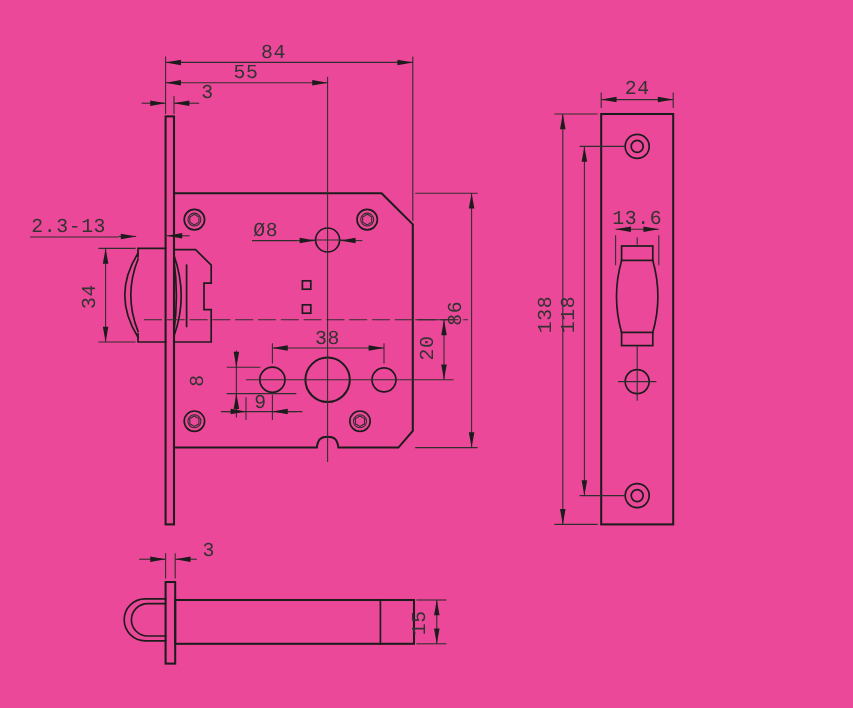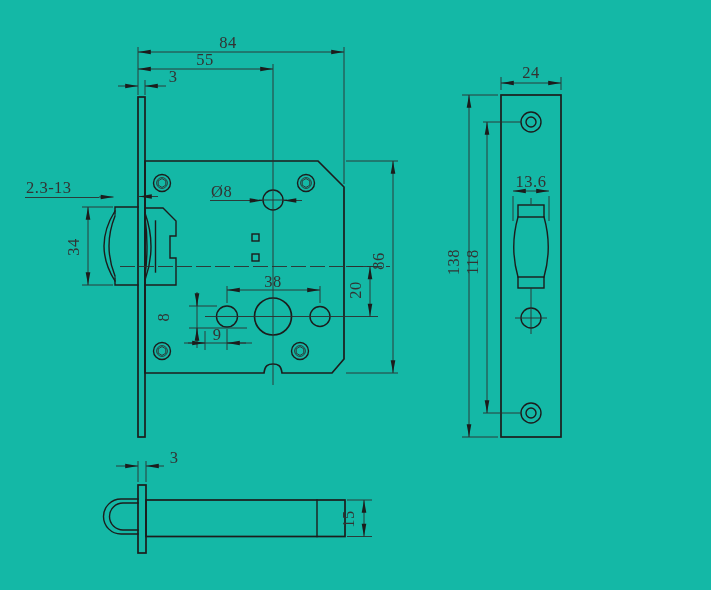--- a/index.html
+++ b/index.html
@@ -1,16 +1,16 @@
 <!DOCTYPE html>
 <html><head>
 <meta charset="utf-8">
 <style>
   html,body{margin:0;padding:0;background:#ffffff;}
-  .stage{position:relative;width:711px;height:590px;background:#14b8a6;font-family:Liberation Serif, serif;}
+  .stage{position:relative;width:711px;height:590px;background:#ec4899;font-family:Liberation Mono, monospace;}
   svg{display:block;}
   
   .o{stroke:#1c1c1c;stroke-width:1.7;fill:none;stroke-linecap:square;}
   .o2{stroke:#1c1c1c;stroke-width:1.4;fill:none;stroke-linecap:square;}
   
   .t{stroke:#2e2e2e;stroke-width:0.9;fill:none;}
   .cl{stroke:#2e2e2e;stroke-width:0.9;fill:none;stroke-dasharray:15 4;}
   .dimtxt{fill:#333;font-size:16.5px;letter-spacing:0.5px;}
   .mid{text-anchor:middle;}
 </style>

